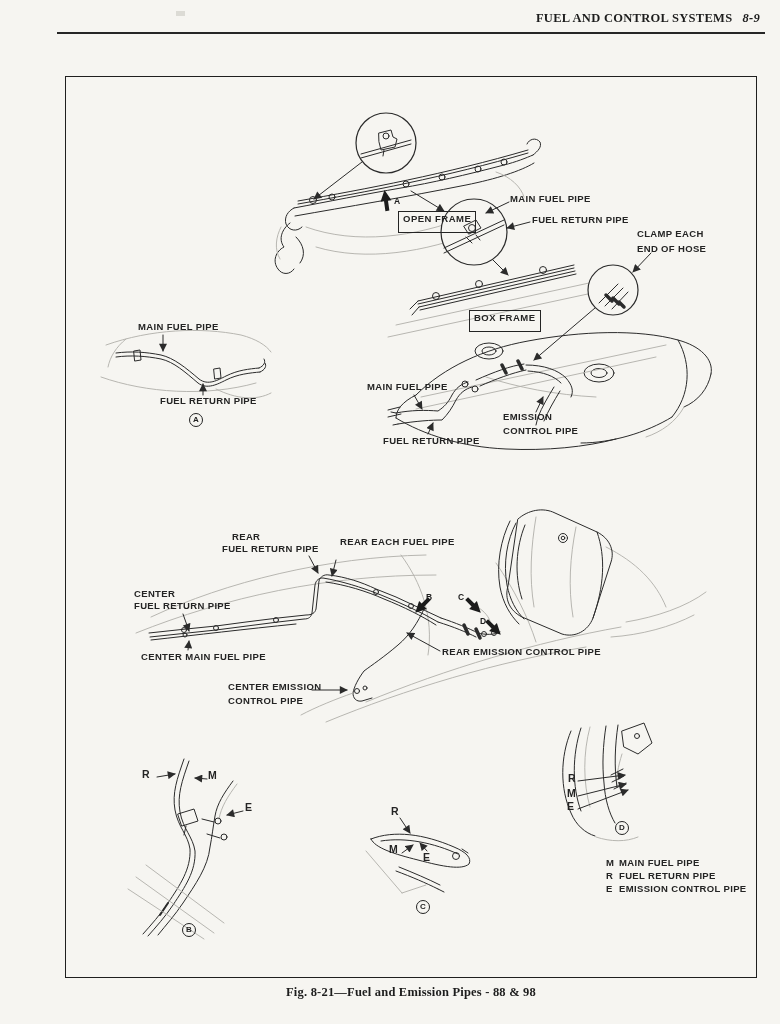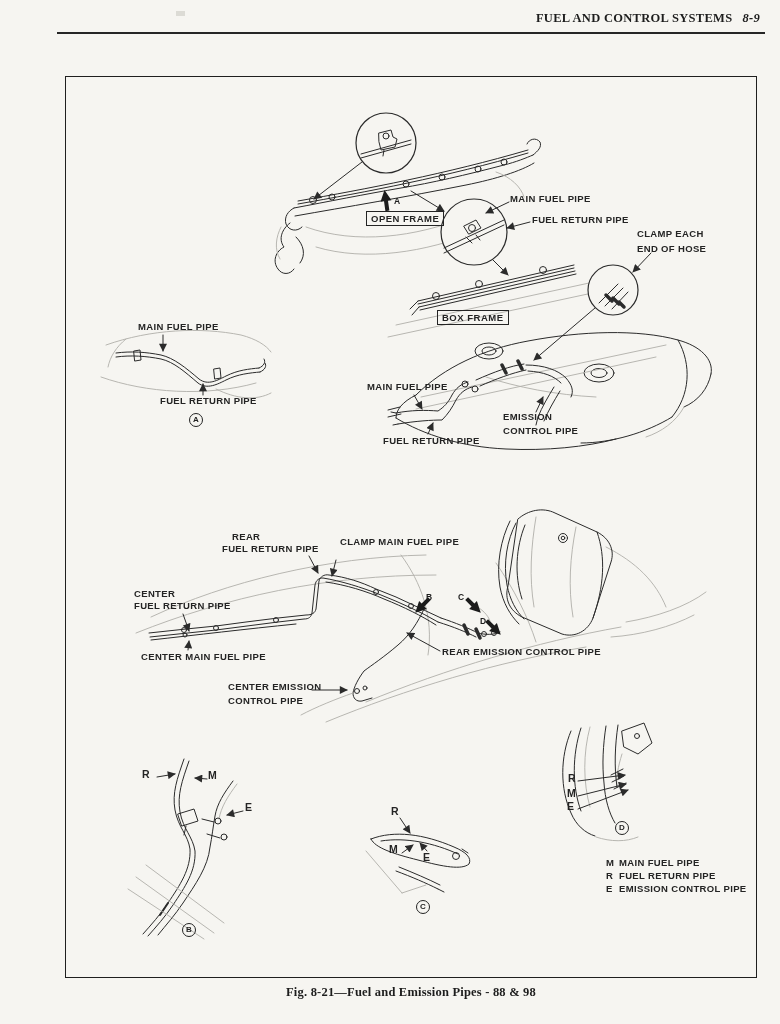--- a/index.html
+++ b/index.html
@@ -8,23 +8,23 @@
   .header{position:absolute;top:11px;right:20px;font:bold 12.5px "Liberation Serif",serif;
           color:#1d1d1d;letter-spacing:.3px;white-space:nowrap;}
   .header .pgno{margin-left:10px;font-style:italic;}
   .hrule{position:absolute;left:57px;top:32px;width:708px;height:2px;background:#262626;}
   .speck{position:absolute;left:176px;top:11px;width:9px;height:5px;background:#dcdbd5;}
   .figure{position:absolute;left:65px;top:76px;width:692px;height:902px;
           border:1.5px solid #1f1f1f;box-sizing:border-box;}
   .art{position:absolute;left:0;top:0;}
   .lbl{position:absolute;font:bold 9.5px "Liberation Sans",sans-serif;letter-spacing:.35px;
        color:#242424;white-space:nowrap;line-height:10px;}
-  .boxlbl{position:absolute;border:1.2px solid #242424;padding:2px 4px 1px;background:transparent;
+  .boxlbl{position:absolute;border:1.2px solid #242424;padding:2px 4px 8px;background:transparent;
           font:bold 9.5px "Liberation Sans",sans-serif;letter-spacing:.5px;color:#242424;
-          white-space:nowrap;line-height:10px;}
+          white-space:nowrap;line-height:10px;margin-left:32px;}
   .vmark{position:absolute;width:14px;height:14px;border:1.4px solid #242424;border-radius:50%;
          box-sizing:border-box;font:bold 8px/11px "Liberation Sans",sans-serif;text-align:center;
          color:#242424;}
   .vletter{position:absolute;font:bold 8.5px "Liberation Sans",sans-serif;color:#1c1c1c;line-height:9px;}
   .pletter{position:absolute;font:bold 10.5px "Liberation Sans",sans-serif;color:#242424;line-height:11px;}
   .legend{position:absolute;left:504px;top:779px;}
   .legend .row{font:bold 9.5px "Liberation Sans",sans-serif;letter-spacing:.35px;color:#242424;
                line-height:13px;white-space:nowrap;padding-left:36px;}
   .legend .key{display:inline-block;width:13px;}
   .caption{position:absolute;left:65px;top:985px;width:692px;text-align:center;
@@ -257,21 +257,21 @@
     <div class="lbl" style="left:94px;top:319px;">FUEL RETURN PIPE</div>
     <div class="vmark" style="left:123px;top:336px;">A</div>
 
     <div class="lbl" style="left:301px;top:305px;">MAIN FUEL PIPE</div>
     <div class="lbl" style="left:437px;top:335px;">EMISSION</div>
     <div class="lbl" style="left:437px;top:349px;">CONTROL PIPE</div>
     <div class="lbl" style="left:317px;top:359px;">FUEL RETURN PIPE</div>
 
     <div class="lbl" style="left:156px;top:455px;padding-left:10px;">REAR</div>
     <div class="lbl" style="left:156px;top:467px;">FUEL RETURN PIPE</div>
-    <div class="lbl" style="left:274px;top:460px;">CLAMP MAIN FUEL PIPE</div>
+    <div class="lbl" style="left:274px;top:460px;">REAR EACH FUEL PIPE</div>
     <div class="lbl" style="left:68px;top:512px;">CENTER</div>
     <div class="lbl" style="left:68px;top:524px;">FUEL RETURN PIPE</div>
     <div class="lbl" style="left:75px;top:575px;">CENTER MAIN FUEL PIPE</div>
     <div class="lbl" style="left:376px;top:570px;">REAR EMISSION CONTROL PIPE</div>
     <div class="lbl" style="left:162px;top:605px;">CENTER EMISSION</div>
     <div class="lbl" style="left:162px;top:619px;">CONTROL PIPE</div>
 
     <div class="vletter" style="left:360px;top:516px;">B</div>
     <div class="vletter" style="left:392px;top:516px;">C</div>
     <div class="vletter" style="left:414px;top:540px;">D</div>

